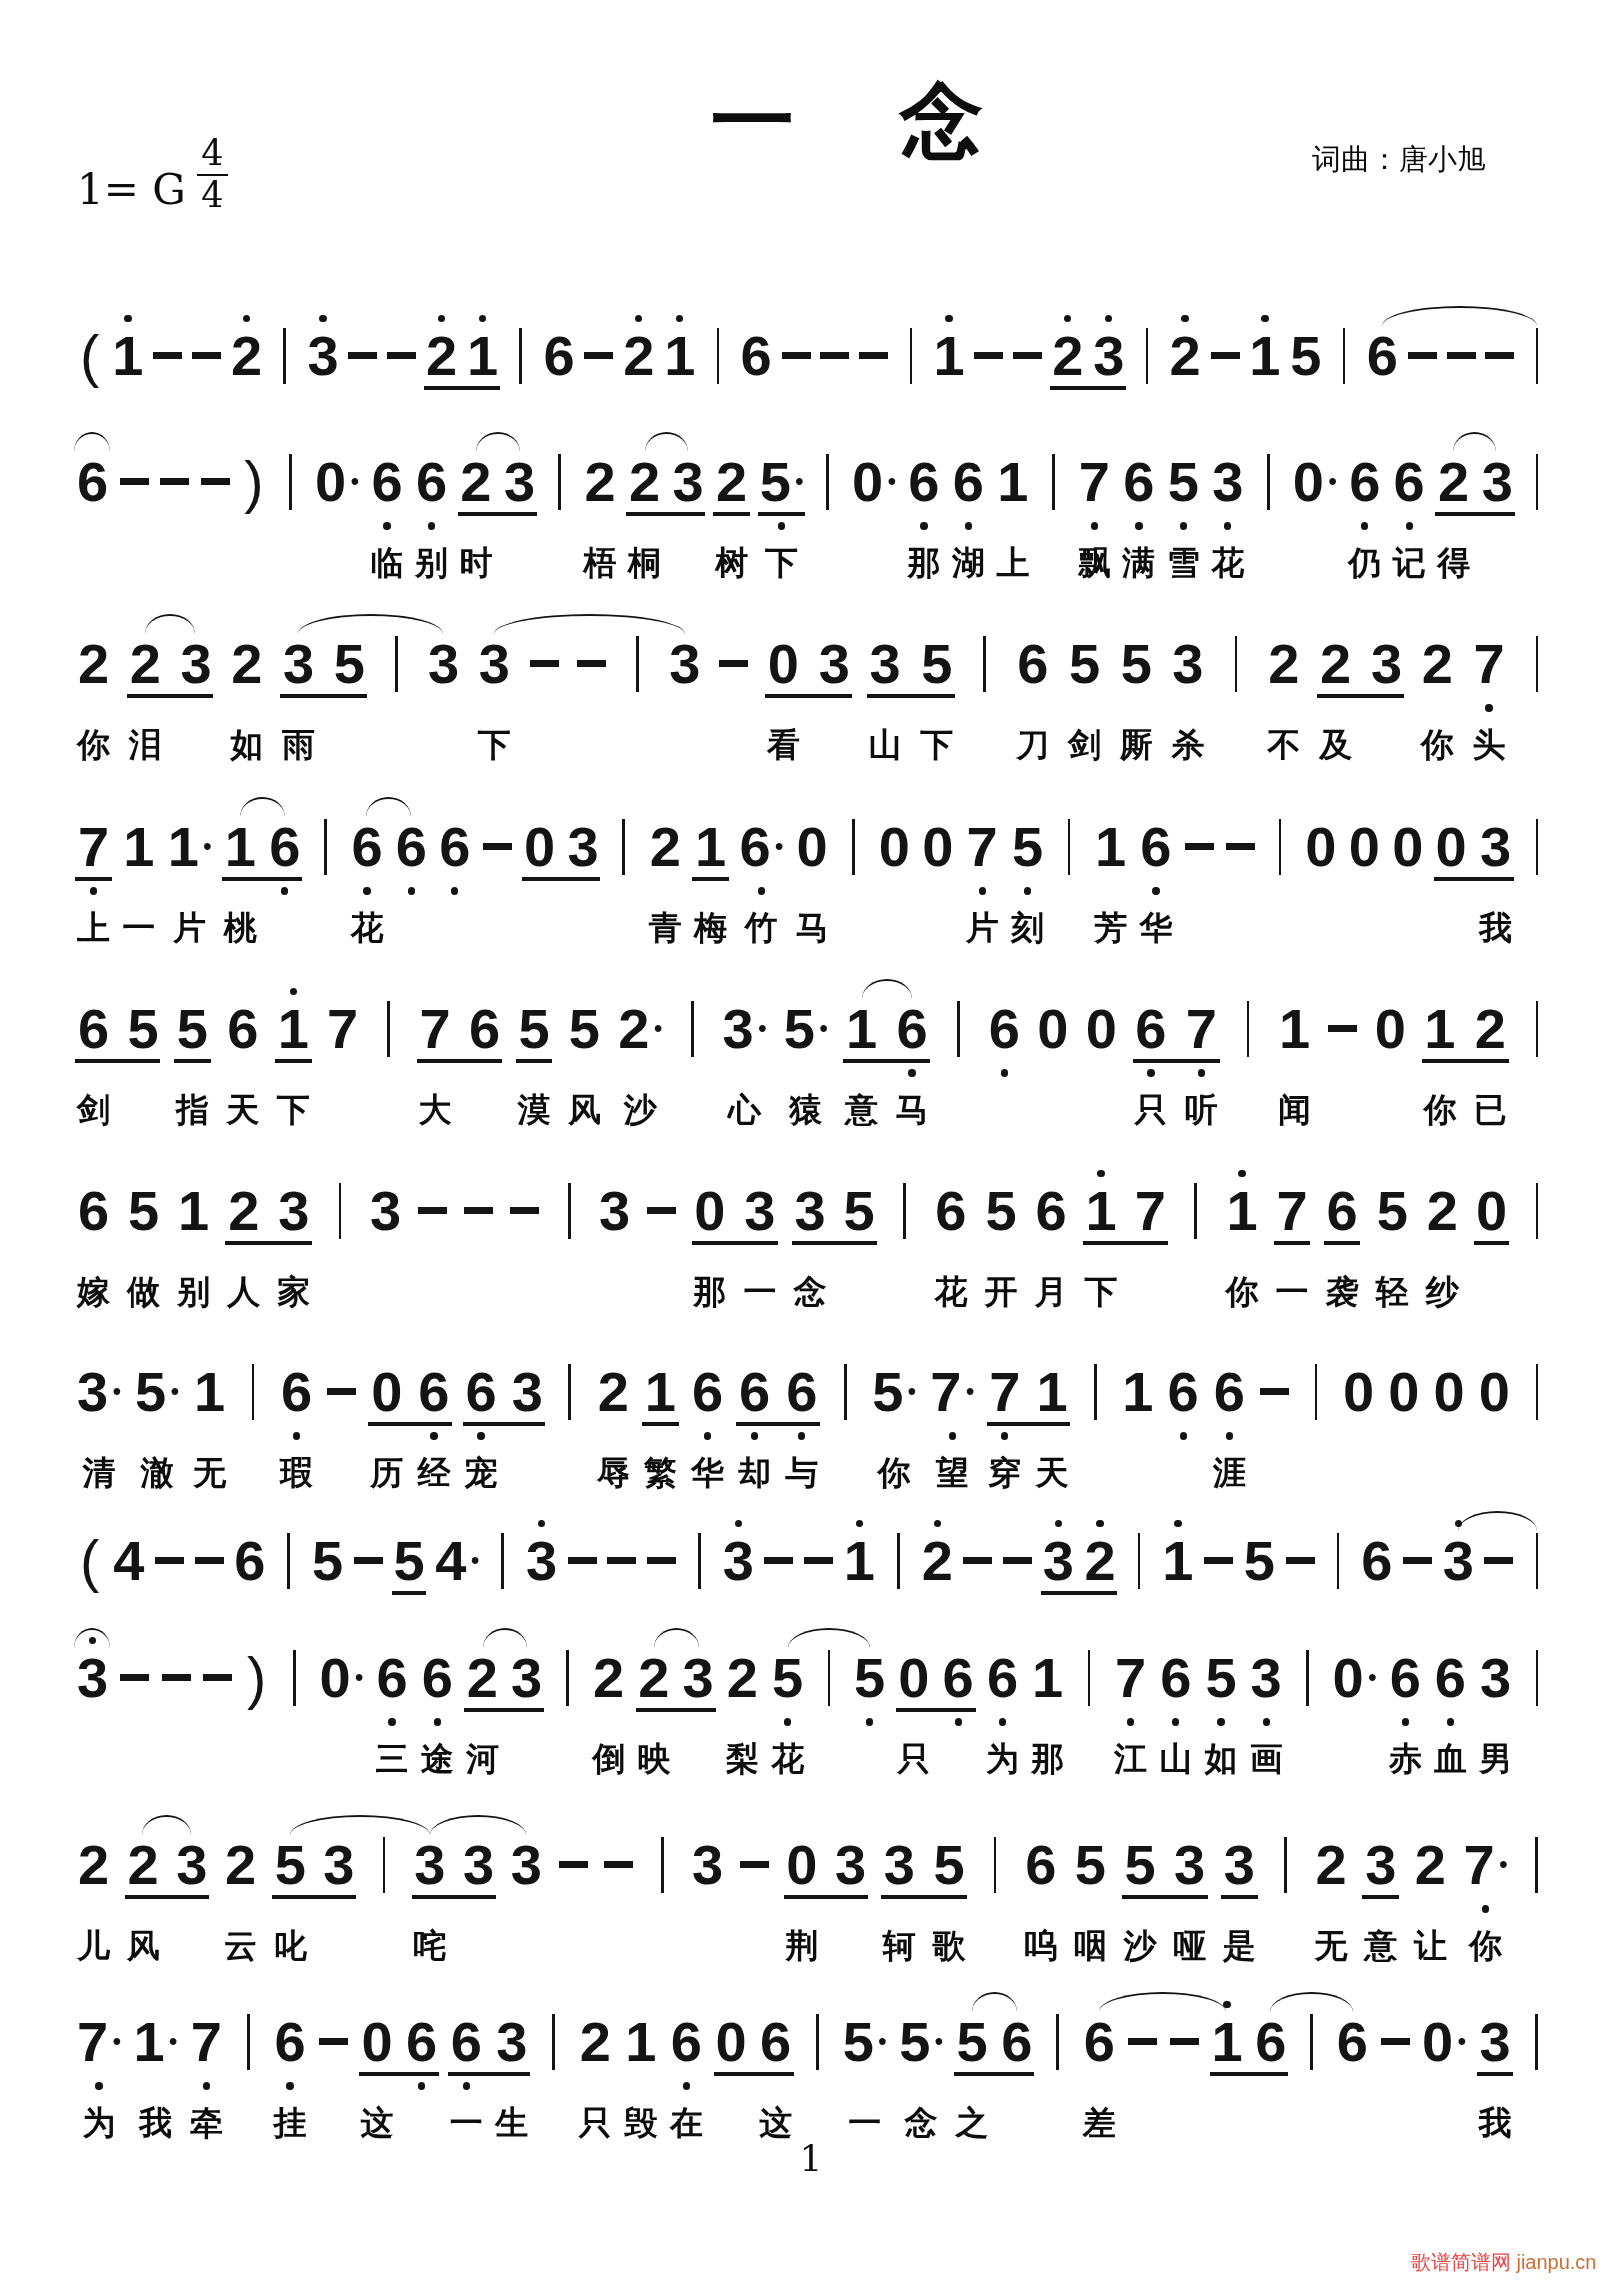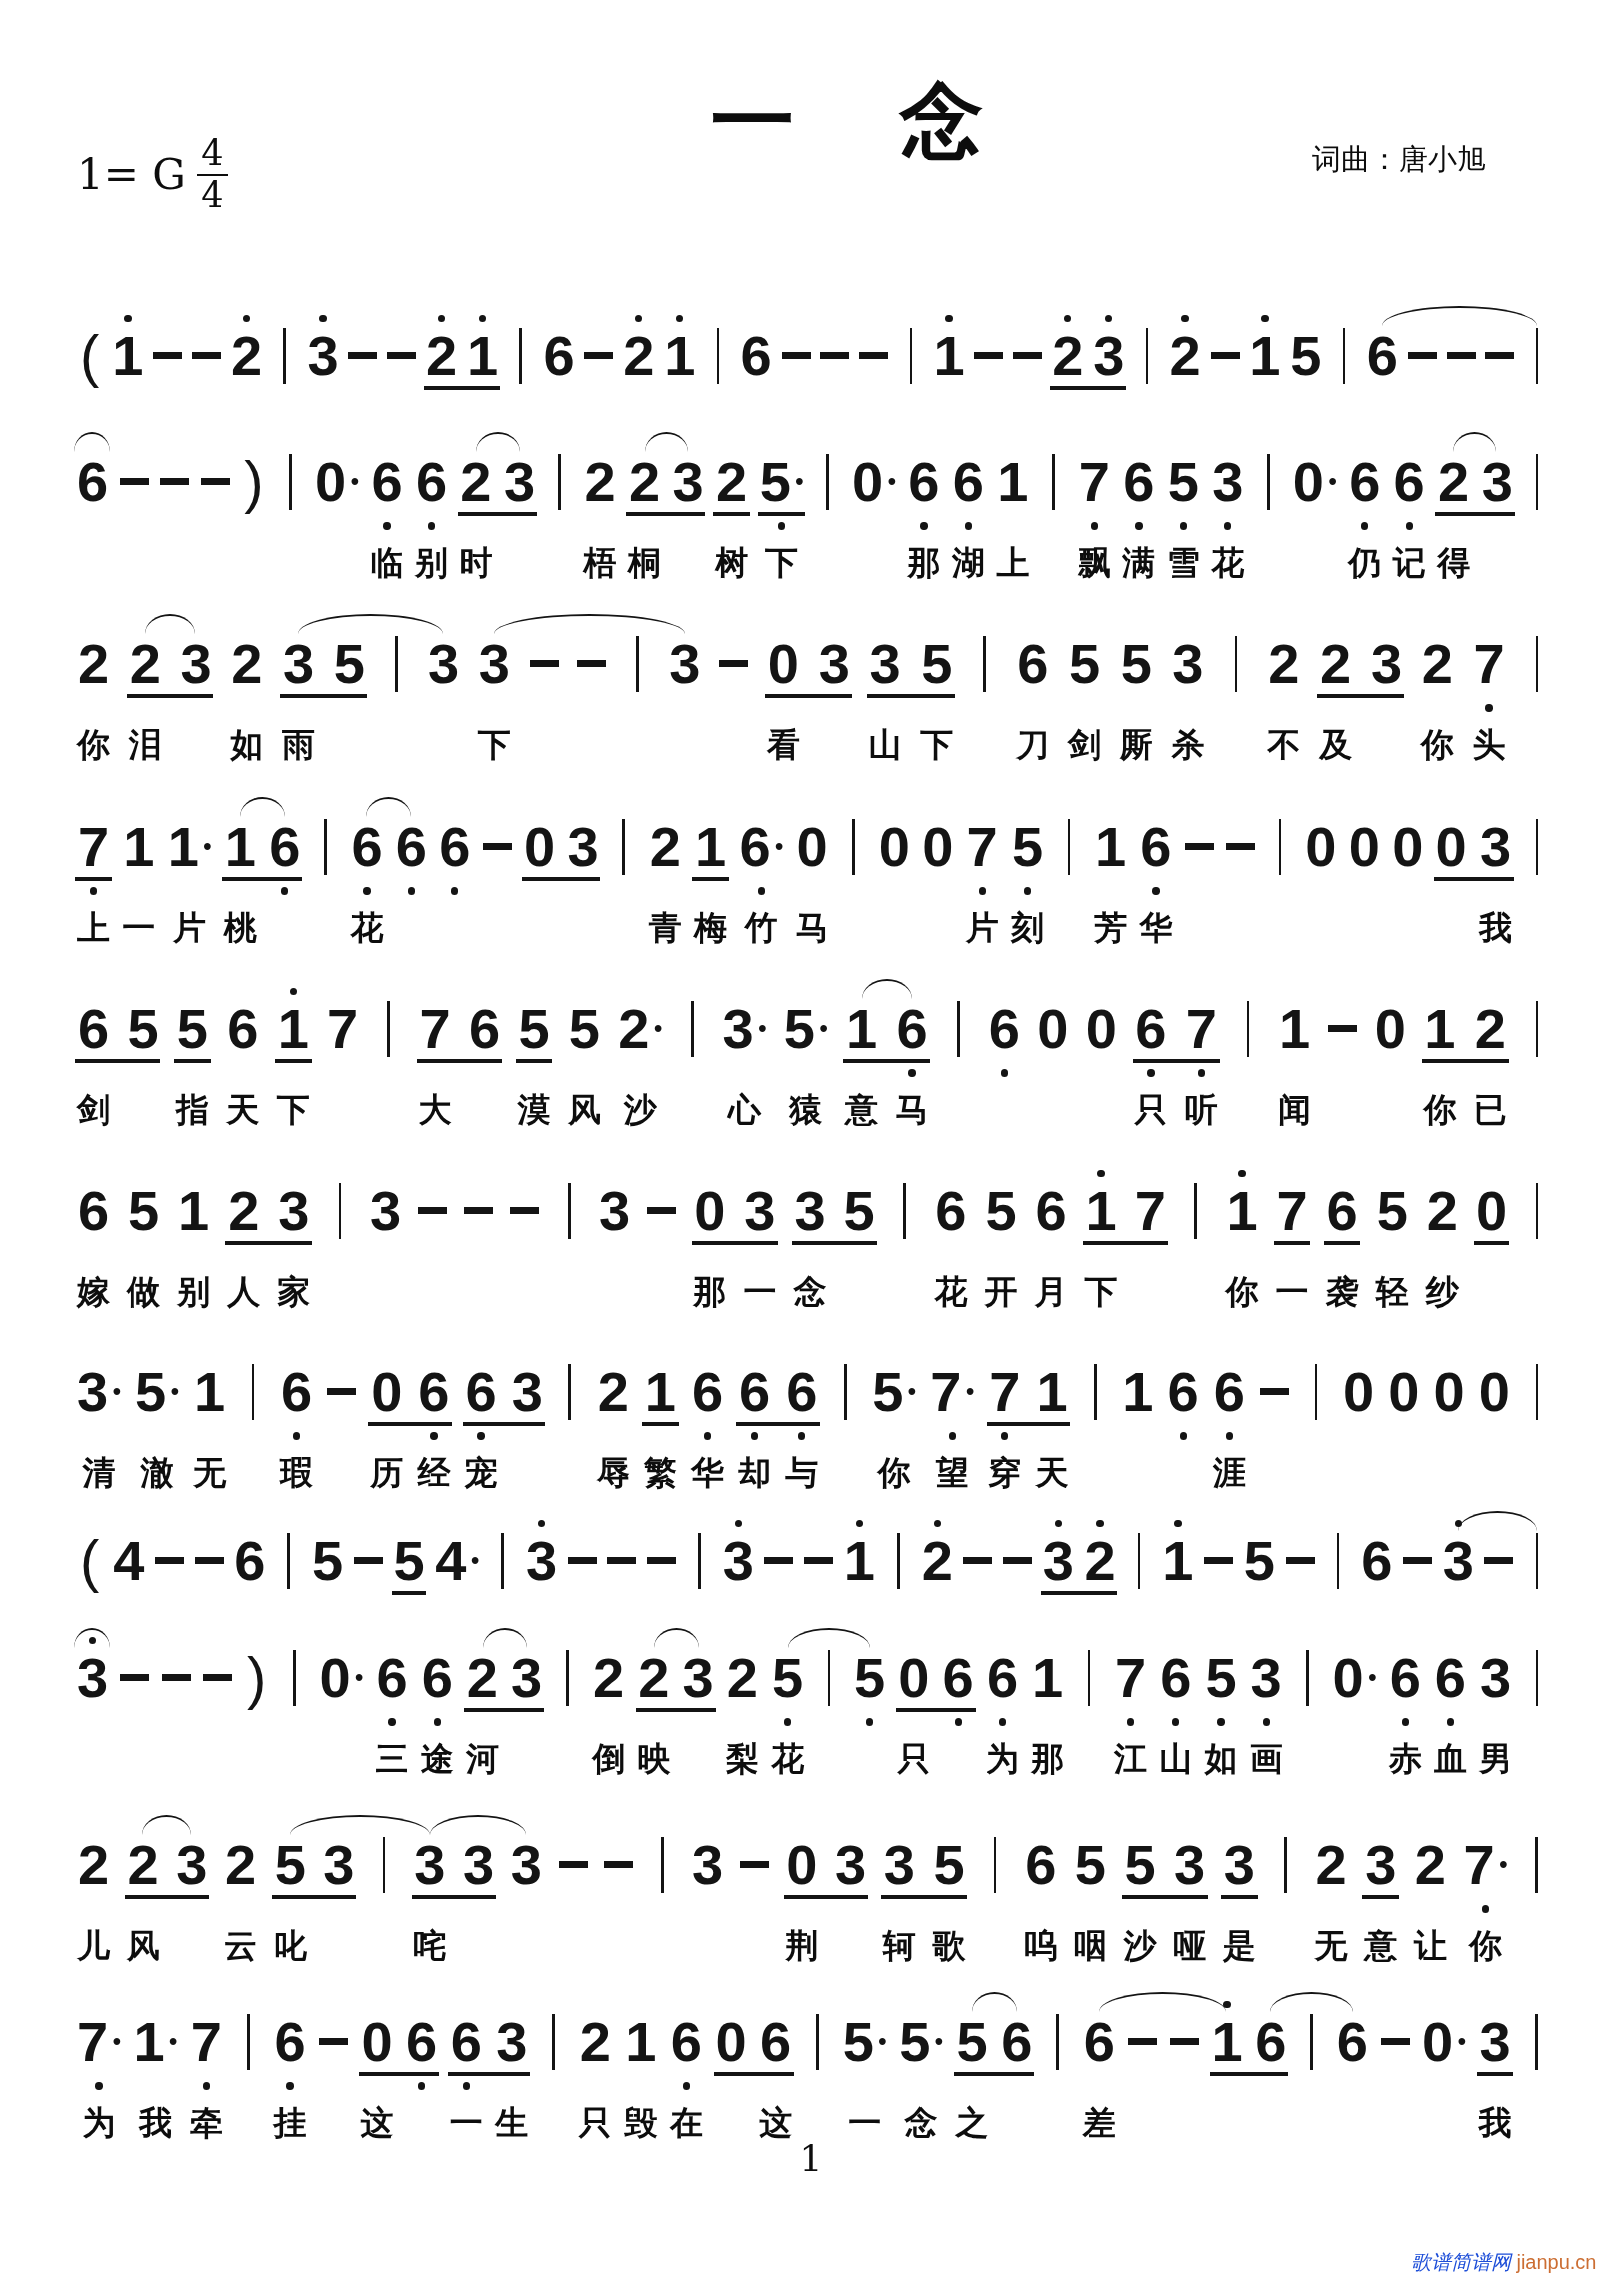--- a/index.html
+++ b/index.html
@@ -9,21 +9,21 @@
   }
   .sheet { position:absolute; inset:0; }
 
   
   .title {
     position:absolute; top:65px; left:0; width:100%; text-align:center;
     font-family:"DejaVu Serif", serif; font-size:84px; font-weight:700;
     letter-spacing:38px; text-indent:38px; color:#0d0d0d;padding-left:36px;
   }
   .keysig {
-    position:absolute; left:77px; top:135px; display:flex; align-items:center;
+    position:absolute; left:77px; top:135px; display:flex; align-items:flex-end;
     font-family:"DejaVu Serif", serif; font-size:42px; color:#0d0d0d;
   }
   .keysig .frac { display:flex; flex-direction:column; align-items:center; margin-left:11px; font-size:35px; line-height:1.05; }
   .keysig .frac .t { border-bottom:2.7px solid #0d0d0d; padding:0 4.5px 1.8px; }
   .keysig .frac .b { padding-top:1.8px; }
   .credit {
     position:absolute; left:171px; top:156px; font-size:25.5px; font-weight:bold;
     white-space:nowrap; color:#0d0d0d;
   }
   .composer {
@@ -61,21 +61,21 @@
   }
 
   
   .pagenum {
     position:absolute; top:2138px; left:0; width:100%; text-align:center;
     font-family:"DejaVu Serif", serif; font-size:36px; color:#0d0d0d;
   }
   .watermark {
     position:absolute; top:2249px; right:25.5px; font-size:20px; white-space:nowrap;
   }
-  .watermark .wm-name { color:#1d4ed8;font-style:italic; }
+  .watermark .wm-name { color:#ef4444; }
   .watermark .wm-domain { color:#cc6e33;margin-top:24px; }
 </style>
 </head>
 <body>
 
 <div class="sheet">
 
   <div class="title">一 念</div>
 
   <div class="keysig">

